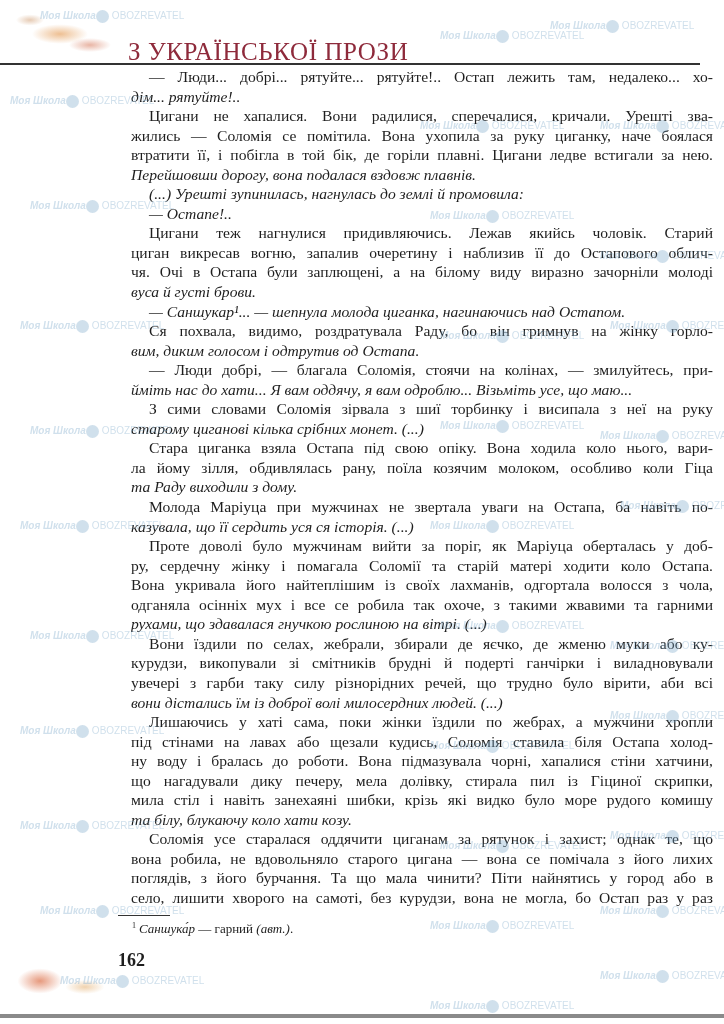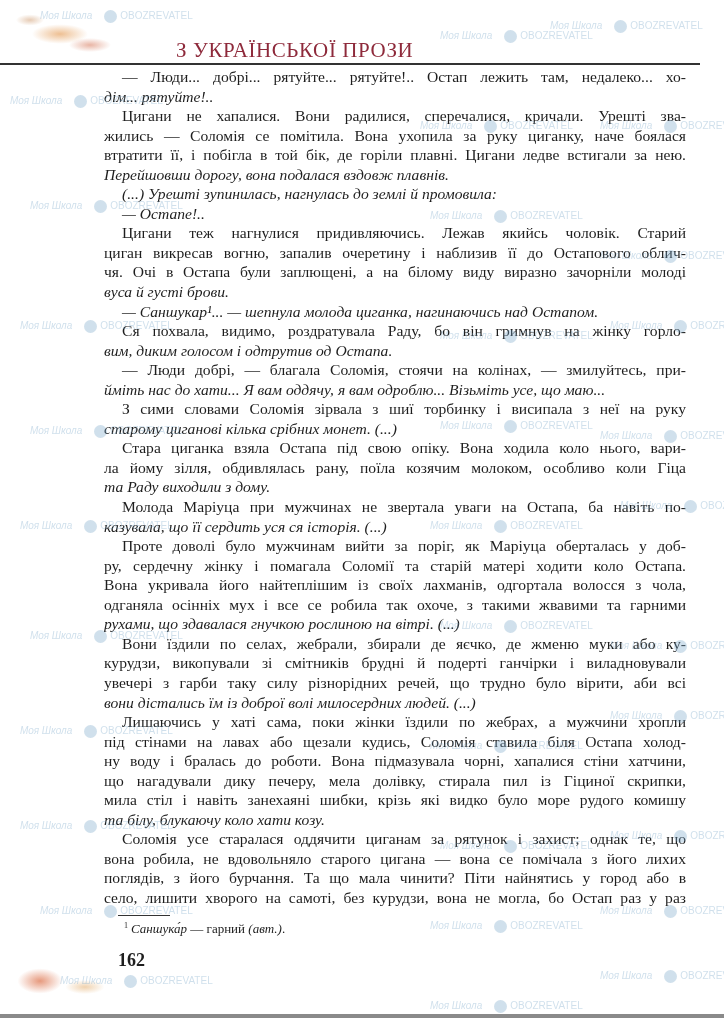--- a/index.html
+++ b/index.html
@@ -8,47 +8,47 @@
     font-family: "Liberation Serif", "DejaVu Serif", serif; color: #1e1e1e;
   }
   .header-ornament {
     position: absolute; left: 0; top: 0; width: 125px; height: 60px;
     background:
       radial-gradient(ellipse 40px 14px at 60px 34px, rgba(232,170,110,0.75), rgba(255,255,255,0) 70%),
       radial-gradient(ellipse 30px 10px at 90px 45px, rgba(214,120,90,0.55), rgba(255,255,255,0) 70%),
       radial-gradient(ellipse 20px 8px at 30px 20px, rgba(200,140,90,0.45), rgba(255,255,255,0) 70%);
   }
   .header-title {
-    position: absolute; left: 128px; top: 38px; font-size: 21px; letter-spacing: 0.6px;
-    color: #8e2a3b; font-family: "Liberation Serif", serif; white-space: nowrap; margin-left: 48px;
+    position: absolute; left: 128px; top: 38px; font-size: 25px; letter-spacing: 0.6px;
+    color: #8e2a3b; font-family: "Liberation Serif", serif; white-space: nowrap;
   }
   .header-rule { position: absolute; left: 0; top: 63px; width: 700px; height: 1.5px; background: #333; }
 
-  .text { position: absolute; left: 104px; top: 67px; width: 582px; font-size: 15.6px; line-height: 19.55px; }
+  .text { position: absolute; left: 131px; top: 67px; width: 582px; font-size: 15.6px; line-height: 19.55px; }
   .line { display: block; white-space: nowrap; text-align: justify; text-align-last: justify; height: 19.55px; overflow: hidden; }
   .line.last { text-align-last: left; font-style: italic; }
   .line.indent { padding-left: 18px; }
 
   .footnote-rule { position: absolute; left: 118px; top: 915px; width: 52px; height: 1px; background: #333; }
-  .footnote { position: absolute; left: 124px; top: 921px; font-size: 13px; white-space: nowrap; }
+  .footnote { position: absolute; left: 132px; top: 921px; font-size: 13px; white-space: nowrap; }
   .footnote sup { font-size: 8px; margin-right: 3px; }
   .fn-term { font-style: italic; }
   .fn-note { font-style: italic; }
 
   .page-number { position: absolute; left: 118px; top: 950px; font-weight: bold; font-size: 18px; font-family: "Liberation Serif", serif; }
   .footer-ornament {
     position: absolute; left: 5px; top: 955px; width: 115px; height: 50px;
     background:
       radial-gradient(ellipse 32px 18px at 35px 26px, rgba(220,110,70,0.7), rgba(255,255,255,0) 70%),
       radial-gradient(ellipse 28px 10px at 80px 32px, rgba(230,180,120,0.6), rgba(255,255,255,0) 70%);
   }
   .bottom-rule { position: absolute; left: 0; top: 1014px; width: 724px; height: 4px; background: #8a8a8a; }
 
   .watermark { position: absolute; font-family: "Liberation Sans", sans-serif; font-size: 10px; color: rgba(120,165,200,0.35); white-space: nowrap; pointer-events: none; }
-  .watermark .wm-school { font-style: italic; margin-right: 12px; }
+  .watermark .wm-school { font-style: italic; margin-right: 0; font-weight: bold; }
   .watermark .wm-circle { display: inline-block; width: 13px; height: 13px; border-radius: 50%; background: rgba(120,165,200,0.35); vertical-align: middle; margin-right: 3px; }
 </style>
 </head>
 <body>
 
 <div class="header-ornament"></div>
 <div class="header-title">З УКРАЇНСЬКОЇ ПРОЗИ</div>
 <div class="header-rule"></div>
 
 <div class="text" id="text">

